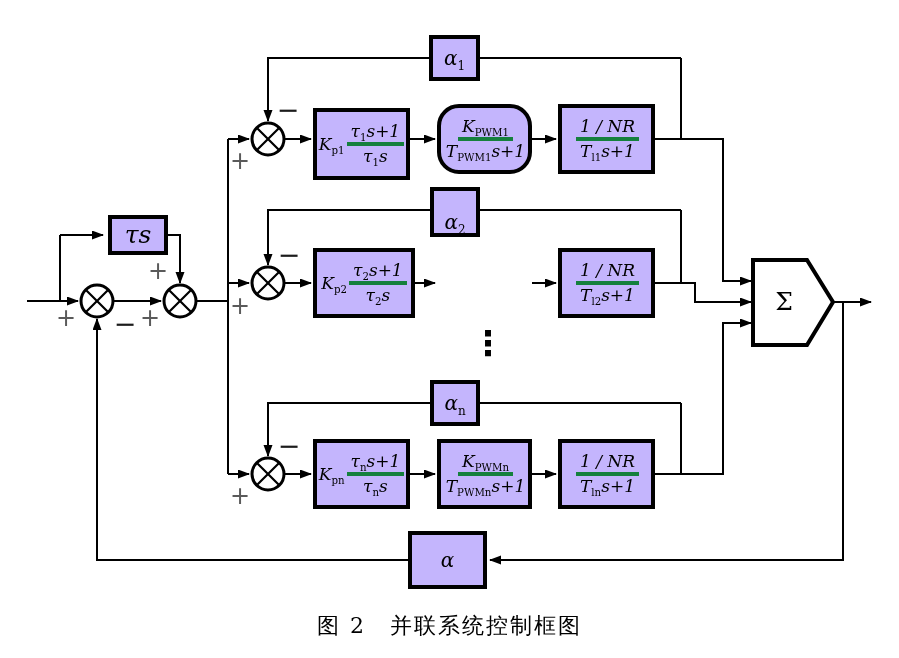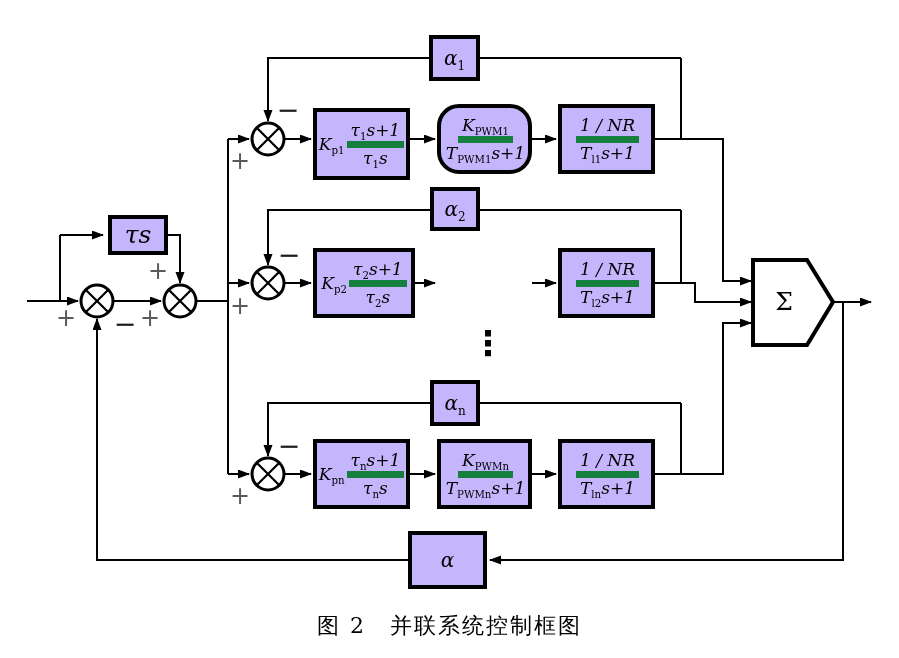--- a/index.html
+++ b/index.html
@@ -5,21 +5,21 @@
   html,body{margin:0;padding:0;background:#fff;}
   #stage{position:relative;width:899px;height:658px;background:#fff;overflow:hidden;
          font-family:"DejaVu Serif",serif;color:#000;}
   #wires{position:absolute;left:0;top:0;}
   .blk{position:absolute;box-sizing:border-box;border:4px solid #000;background:#c4b5fd;
        display:flex;align-items:center;justify-content:center;font-size:17px;line-height:1.1;}
   .blk .gap{display:inline-flex;align-items:center;}
   .v{font-style:italic;}
   sub{font-size:0.60em;line-height:0;}
   .frac{display:inline-flex;flex-direction:column;align-items:center;vertical-align:middle;margin-left:2px;}
-  .frac .num{border-bottom:7px solid #15803d;padding:0 4px 1px 4px;white-space:nowrap;}
+  .frac .num{border-bottom:4px solid #15803d;padding:0 4px 1px 4px;white-space:nowrap;}
   .frac .den{padding-top:1px;white-space:nowrap;}
   .alphabox{font-size:20px;}
   .sign{position:absolute;transform:translate(-50%,-50%);font-size:24px;
         font-family:"DejaVu Sans",sans-serif;font-weight:400;}
   .sign.plus{color:#5a5a5a;}
   .sign.minus{color:#1c1c1c;font-size:27px;}
   #sigma-label{position:absolute;left:753px;top:287px;width:62px;text-align:center;
                font-size:25px;font-style:normal;}
   #vdots{position:absolute;left:471px;top:326px;font-size:34px;font-weight:bold;
          font-family:"DejaVu Sans",sans-serif;line-height:1;}
@@ -134,21 +134,21 @@
         <span class="den"><span class="v">τ</span><sub>2</sub><span class="v">s</span></span>
       </span>
     </span>
   </div>
   <div class="blk" style="left:558px;top:248px;width:97px;height:70px;">
     <span class="frac">
       <span class="num"><span class="v">1 / NR</span></span>
       <span class="den"><span class="v">T</span><sub>l2</sub><span class="v">s+1</span></span>
     </span>
   </div>
-  <div class="blk alphabox" style="left:430px;top:187px;width:50px;height:44px;">
+  <div class="blk alphabox" style="left:430px;top:187px;width:50px;height:50px;align-items:flex-end;">
     <span><span class="v">α</span><sub>2</sub></span>
   </div>
 
   <div class="blk" style="left:313px;top:439px;width:97px;height:70px;">
     <span class="gap">
       <span><span class="v">K</span><sub>pn</sub></span>
       <span class="frac">
         <span class="num"><span class="v">τ</span><sub>n</sub><span class="v">s+1</span></span>
         <span class="den"><span class="v">τ</span><sub>n</sub><span class="v">s</span></span>
       </span>

